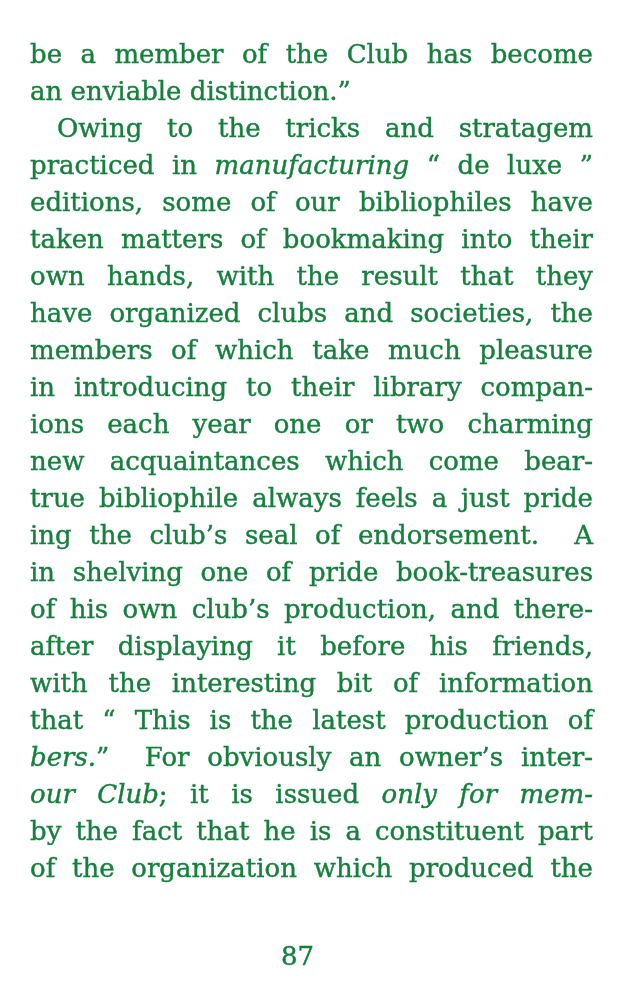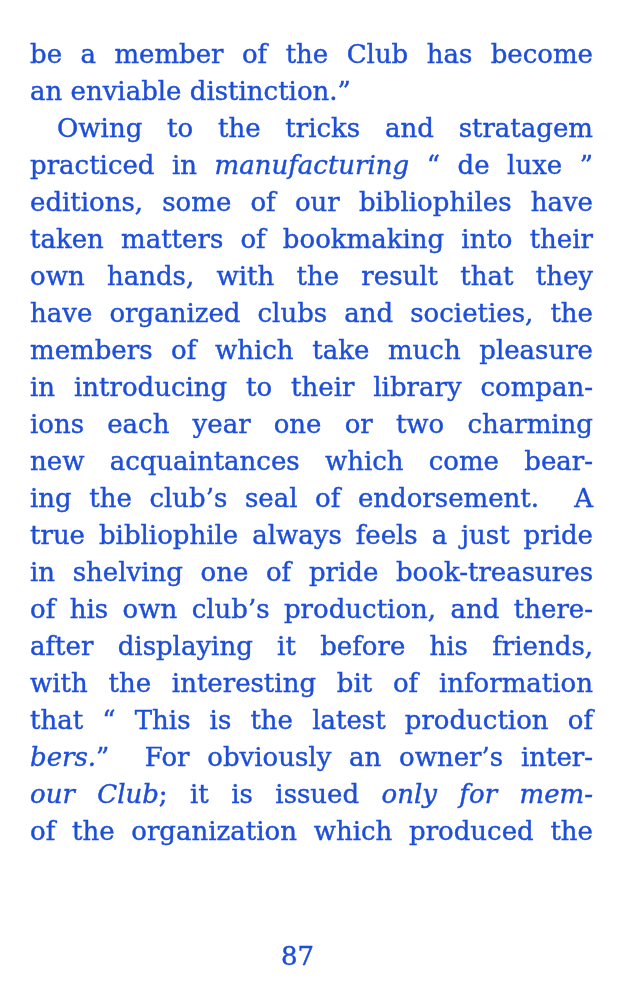--- a/index.html
+++ b/index.html
@@ -7,21 +7,21 @@
     padding: 0;
     background: #ffffff;
   }
   .page {
     position: relative;
     width: 625px;
     height: 1000px;
     background: #ffffff;
     overflow: hidden;
     font-family: "DejaVu Serif", "Liberation Serif", serif;
-    color: #1d4ed8;
+    color: #15803d;
   }
   .text-block {
     position: absolute;
     left: 30px;
     top: 36px;
     width: 563px;
   }
   .line {
     font-size: 26px;
     line-height: 37px;
@@ -63,25 +63,26 @@
       <div class="line indent"><span>Owing to the tricks and stratagem</span></div>
       <div class="line"><span>practiced in </span><span class="it">manufacturing</span><span> “ de luxe ”</span></div>
       <div class="line"><span>editions, some of our bibliophiles have</span></div>
       <div class="line"><span>taken matters of bookmaking into their</span></div>
       <div class="line"><span>own hands, with the result that they</span></div>
       <div class="line"><span>have organized clubs and societies, the</span></div>
       <div class="line"><span>members of which take much pleasure</span></div>
       <div class="line"><span>in introducing to their library compan-</span></div>
       <div class="line"><span>ions each year one or two charming</span></div>
       <div class="line"><span>new acquaintances which come bear-</span></div>
+      <div class="line"><span>true bibliophile always feels a just pride</span></div>
       <div class="line"><span>ing the club’s seal of endorsement.&nbsp; A</span></div>
-      <div class="line"><span>true bibliophile always feels a just pride</span></div>
       <div class="line"><span>in shelving one of pride book-treasures</span></div>
       <div class="line"><span>of his own club’s production, and there-</span></div>
       <div class="line"><span>after displaying it before his friends,</span></div>
       <div class="line"><span>with the interesting bit of information</span></div>
       <div class="line"><span>that “ This is the latest production of</span></div>
       <div class="line"><span class="it">bers.</span><span>”&nbsp; For obviously an owner’s inter-</span></div>
       <div class="line"><span class="it">our Club</span><span>; it is issued </span><span class="it">only for mem-</span></div>
+      <div class="line"><span>by the fact that he is a constituent part</span></div>
       <div class="line"><span>of the organization which produced the</span></div>
     </div>
   <div class="page-number">87</div>
 </div>
 
 </body></html>

